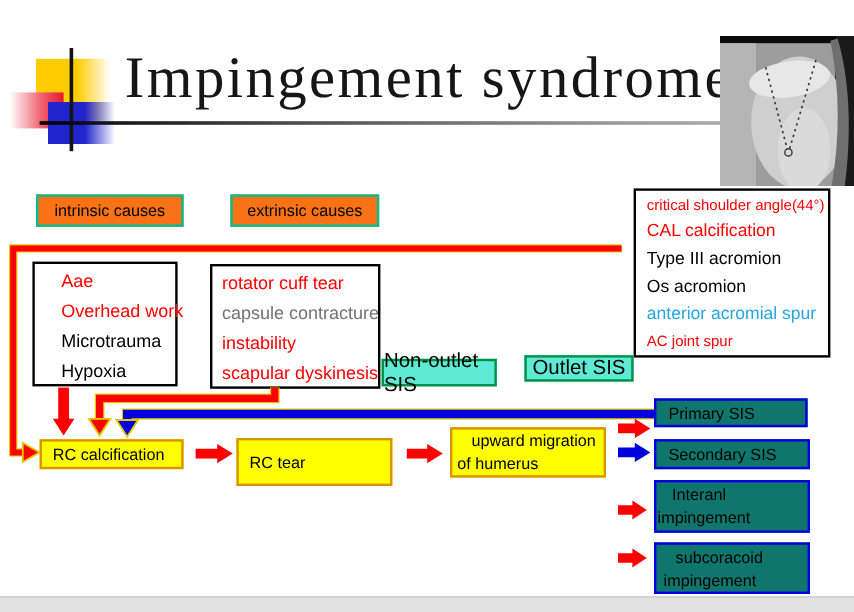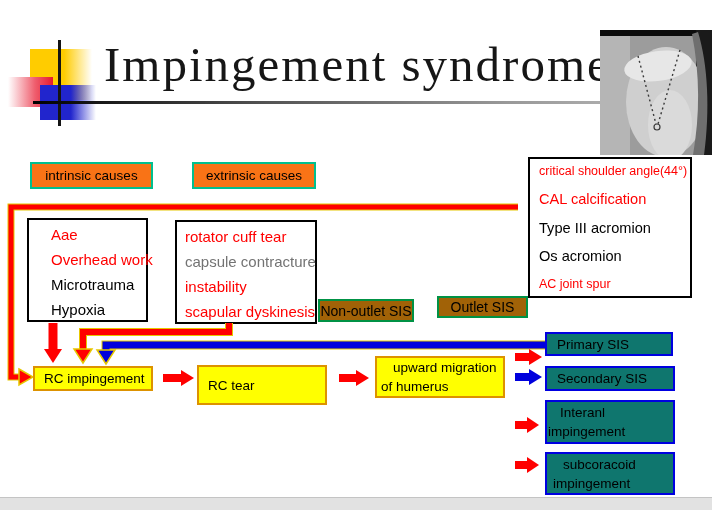--- a/index.html
+++ b/index.html
@@ -23,22 +23,22 @@
   
   .teal-label{border:2px solid #00bf8f;background:#f97316;display:flex;align-items:center;
     justify-content:center;font-size:13.5px;}
   .black-box{border:2px solid #000;background:#fff;}
   .cause-line{height:25px;line-height:25px;font-size:15px;white-space:nowrap;}
   .rt-box{display:flex;flex-direction:column;justify-content:space-between;
     padding:5px 0 5px 9px;}
   .rt-line{white-space:nowrap;}
   .sz-s{font-size:12.5px;}
   .sz-m{font-size:14.6px;}
-  .tag-green{background:#a16207;border:2px solid #009245;display:flex;align-items:center;
-    justify-content:center;font-size:14px;color:#000;}
+  .tag-green{background:#5eead4;border:2px solid #009245;display:flex;align-items:center;
+    justify-content:center;font-size:17px;color:#000;}
   .ybox{background:#ffff00;border:2px solid #dd9200;display:flex;align-items:center;
     font-size:13.5px;padding-left:9px;}
   .obox{background:#0f766e;border:2px solid #0000e0;display:flex;align-items:center;
     font-size:13.5px;padding-left:10px;}
   .pre{white-space:pre-line;line-height:19px;display:block;text-indent:12px;}
   .pre2{white-space:pre-line;line-height:19px;display:block;text-indent:10px;}
   .bottom-bar{left:0;top:497px;width:712px;height:13px;background:#e2e2e2;
     border-top:1px solid #c4c4c4;}
   svg.overlay{position:absolute;left:0;top:0;pointer-events:none;}
 </style>
@@ -88,20 +88,21 @@
     <div class="cause-line" style="color: #737373;">capsule contracture</div>
     <div class="cause-line" style="color: rgb(255, 0, 0);">instability</div>
     <div class="cause-line" style="color: rgb(255, 0, 0);">scapular dyskinesis</div>
   </div>
 
   <div class="abs black-box rt-box" style="left:528px;top:157px;width:164px;height:141px;">
     <div class="rt-line sz-s" style="color: rgb(255, 0, 0);">critical shoulder angle(44°)</div>
     <div class="rt-line sz-m" style="color: rgb(255, 0, 0);">CAL calcification</div>
     <div class="rt-line sz-m" style="color: rgb(0, 0, 0);">Type III acromion</div>
     <div class="rt-line sz-m" style="color: rgb(0, 0, 0);">Os acromion</div>
+    <div class="rt-line sz-m" style="color: rgb(33, 167, 227);">anterior acromial spur</div>
     <div class="rt-line sz-s" style="color: rgb(255, 0, 0);">AC joint spur</div>
   </div>
 
   <div class="abs tag-green" style="left:318px;top:299px;width:96px;height:23px;">
     <span>Non-outlet SIS</span>
   </div>
   <div class="abs tag-green" style="left:437px;top:296px;width:91px;height:22px;">
     <span>Outlet SIS</span>
   </div>
 
@@ -137,21 +138,21 @@
     <polygon fill="#ff0000" points="515,353 529,353 529,349 542,357 529,365 529,361 515,361"></polygon>
 
     <polygon fill="#0000dd" points="515,373 529,373 529,369 542,377 529,385 529,381 515,381"></polygon>
 
     <polygon fill="#ff0000" points="515,421 527,421 527,417 539,425 527,433 527,429 515,429"></polygon>
 
     <polygon fill="#ff0000" points="515,461 527,461 527,457 539,465 527,473 527,469 515,469"></polygon>
   </svg>
 
   <div class="abs ybox" style="left:33px;top:366px;width:120px;height:25px;">
-    <span>RC impingement</span>
+    <span>RC calcification</span>
   </div>
   <div class="abs ybox" style="left:197px;top:365px;width:130px;height:40px;">
     <span>RC tear</span>
   </div>
   <div class="abs ybox" style="left:375px;top:356px;width:130px;height:42px;padding-left:4px;">
     <span class="pre">upward migration
 of humerus</span>
   </div>
 
   <div class="abs obox" style="left:545px;top:332px;width:128px;height:24px;">

